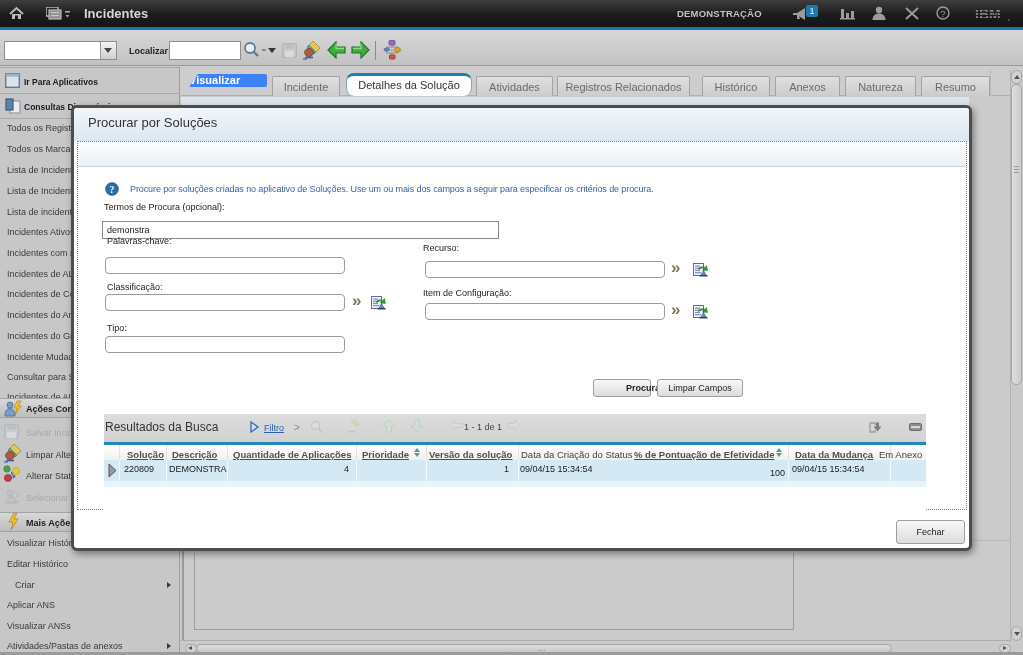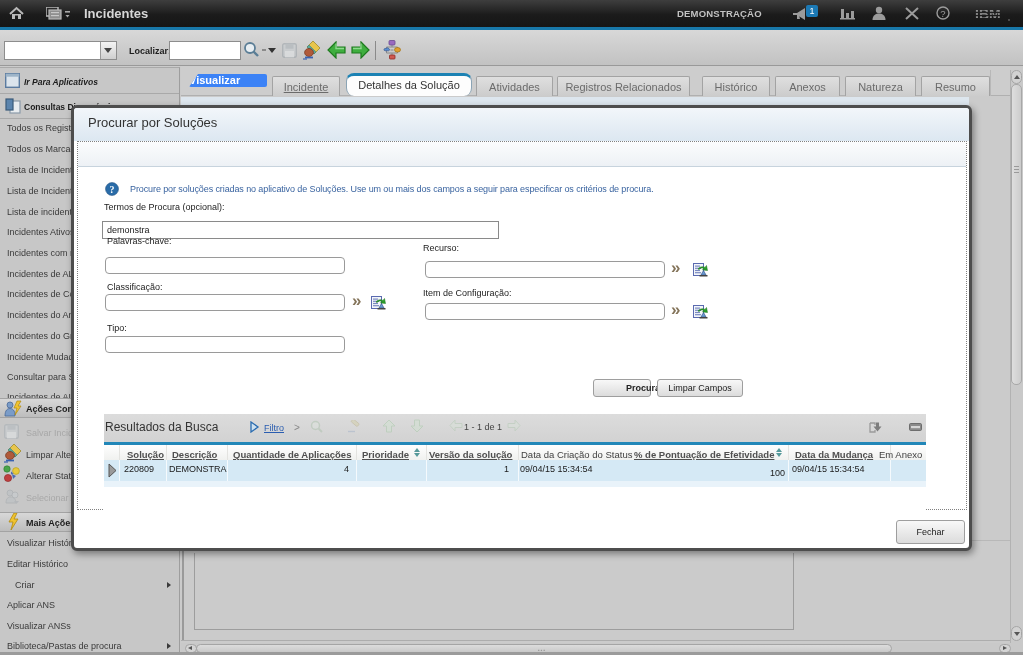--- a/index.html
+++ b/index.html
@@ -194,21 +194,21 @@
   <path d="M2 8.5 C0.8 8.5 0.5 10.5 2 10.8 L5.5 10.8 C7 10.5 6.8 9 5.8 8.8 C5.8 7.8 4 7.3 3.5 8.3 Z" fill="#5b8fd0" stroke="#3a5a90" stroke-width="0.7"></path>
   <ellipse cx="14.5" cy="9.8" rx="3" ry="2.3" fill="#e0a030" stroke="#a07010" stroke-width="0.7"></ellipse>
   <rect x="6.5" y="15" width="5.5" height="4" rx="0.8" fill="#d05a50" stroke="#902a24" stroke-width="0.8"></rect>
 </svg>
 
 <div id="sidebar"></div>
 <svg style="position:absolute;left:5px;top:73px" width="15" height="15" viewBox="0 0 15 15">
   <rect x="0.7" y="0.7" width="13.6" height="13.6" fill="#dbe4ec" stroke="#5b7ba0" stroke-width="1.4"></rect>
   <rect x="0.7" y="0.7" width="13.6" height="3" fill="#9db4c8"></rect>
 </svg>
-<div class="sb-item" style="left:24px; top:77px; font-weight:bold; font-size:8.5px; color:#1c1c1c;font-style:italic;">Ir Para Aplicativos</div>
+<div class="sb-item" style="left:24px; top:77px; font-weight:bold; font-size:8.5px; color:#1c1c1c;">Ir Para Aplicativos</div>
 <div class="sb-sep" style="top:93px;"></div>
 <svg style="position:absolute;left:5px;top:98px" width="16" height="16" viewBox="0 0 16 16">
   <rect x="5" y="3" width="10" height="12" fill="#e9edf0" stroke="#8a9aa8" stroke-width="1.2"></rect>
   <rect x="1" y="1" width="7" height="11" fill="#5b84ad" stroke="#3a5a7a" stroke-width="1.2"></rect>
 </svg>
 <div class="sb-item" style="left:24px; top:102px; font-weight:bold; font-size:8.5px; color:#1c1c1c;">Consultas Disponíveis</div>
 <div class="sb-sep" style="top:118px;"></div>
 
 <div class="sb-item" style="top:123px;">Todos os Registros</div>
 <div class="sb-item" style="top:144px;">Todos os Marcados</div>
@@ -273,34 +273,34 @@
 <svg style="position:absolute;left:7px;top:513px" width="13" height="17" viewBox="0 0 13 17">
   <path d="M7 0 L2 9 L6 9 L4 17 L11 6 L7 6 L10 0 Z" fill="#f0c330" stroke="#b08a10" stroke-width="0.8"></path>
 </svg>
 
 <div class="sb-item" style="top:538px;">Visualizar Histórico</div>
 <div class="sb-item" style="top:559px;">Editar Histórico</div>
 <div class="sb-item" style="top:580px;margin-left:8px;">Criar</div>
 <div class="arr-r" style="left:167px;top:582px;"></div>
 <div class="sb-item" style="top:600px;">Aplicar ANS</div>
 <div class="sb-item" style="top:621px;">Visualizar ANSs</div>
-<div class="sb-item" style="top:641px;">Biblioteca/Pastas de procura</div>
+<div class="sb-item" style="top:641px;">Atividades/Pastas de anexos</div>
 <div class="arr-r" style="left:167px;top:643px;"></div>
 
 <div id="content"></div>
 <div id="tabstrip"></div>
 <div id="bluestrip"></div>
 <div style="position:absolute;left:990px;top:70px;width:1px;height:26px;background:#b8b8b8;"></div>
 <div id="u-vline"></div>
 <div id="u-box"></div>
 <div id="u-hline"></div>
 <div style="position:absolute;left:181px;top:640px;width:829px;height:1px;background:#adadad;"></div>
 
 <div id="vl-tab">Visualizar Lista</div>
-<div class="mtab" style="left:272px; width:68px;text-decoration:underline;">Incidente</div>
+<div class="mtab" style="left:272px; width:68px;">Incidente</div>
 <div class="mtab active" style="left:346px; width:126px;">Detalhes da Solução</div>
 <div class="mtab" style="left:476px; width:77px;">Atividades</div>
 <div class="mtab" style="left:557px; width:133px;">Registros Relacionados</div>
 <div class="mtab" style="left:702px; width:68px;">Histórico</div>
 <div class="mtab" style="left:775px; width:65px;">Anexos</div>
 <div class="mtab" style="left:845px; width:71px;">Natureza</div>
 <div class="mtab" style="left:921px; width:69px;">Resumo</div>
 
 <div id="vscroll"></div>
 <div id="vthumb"></div>

